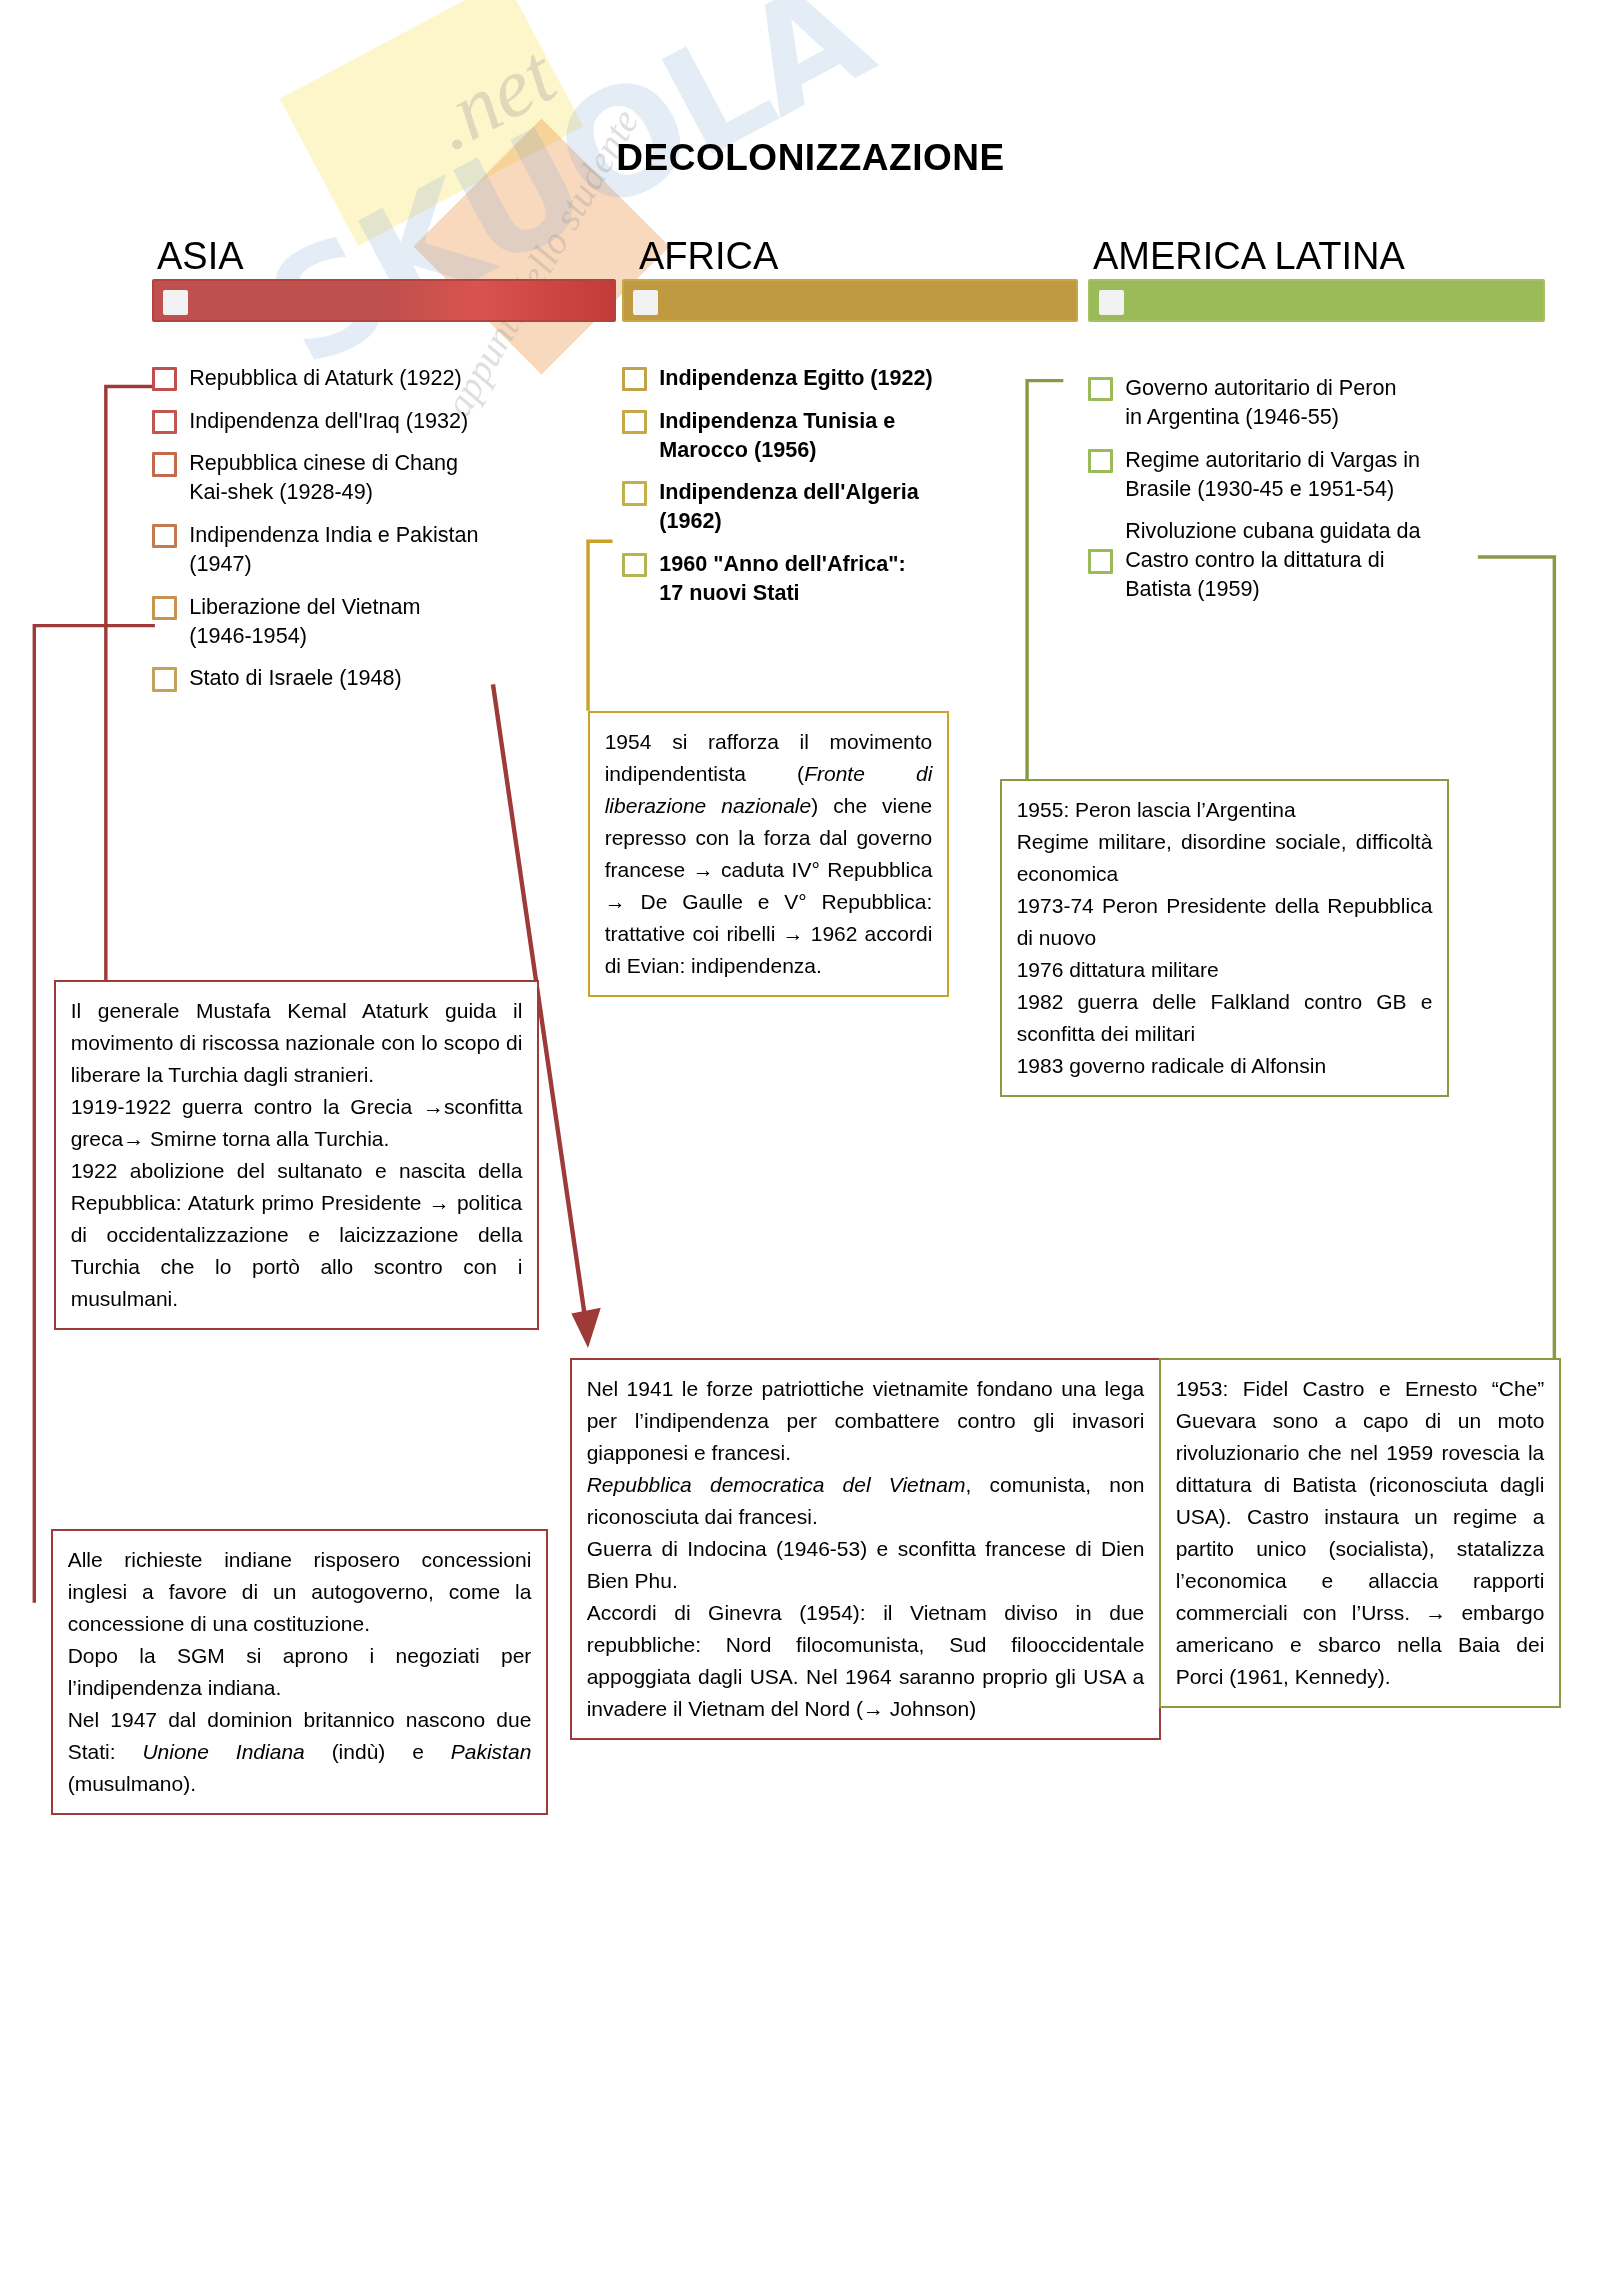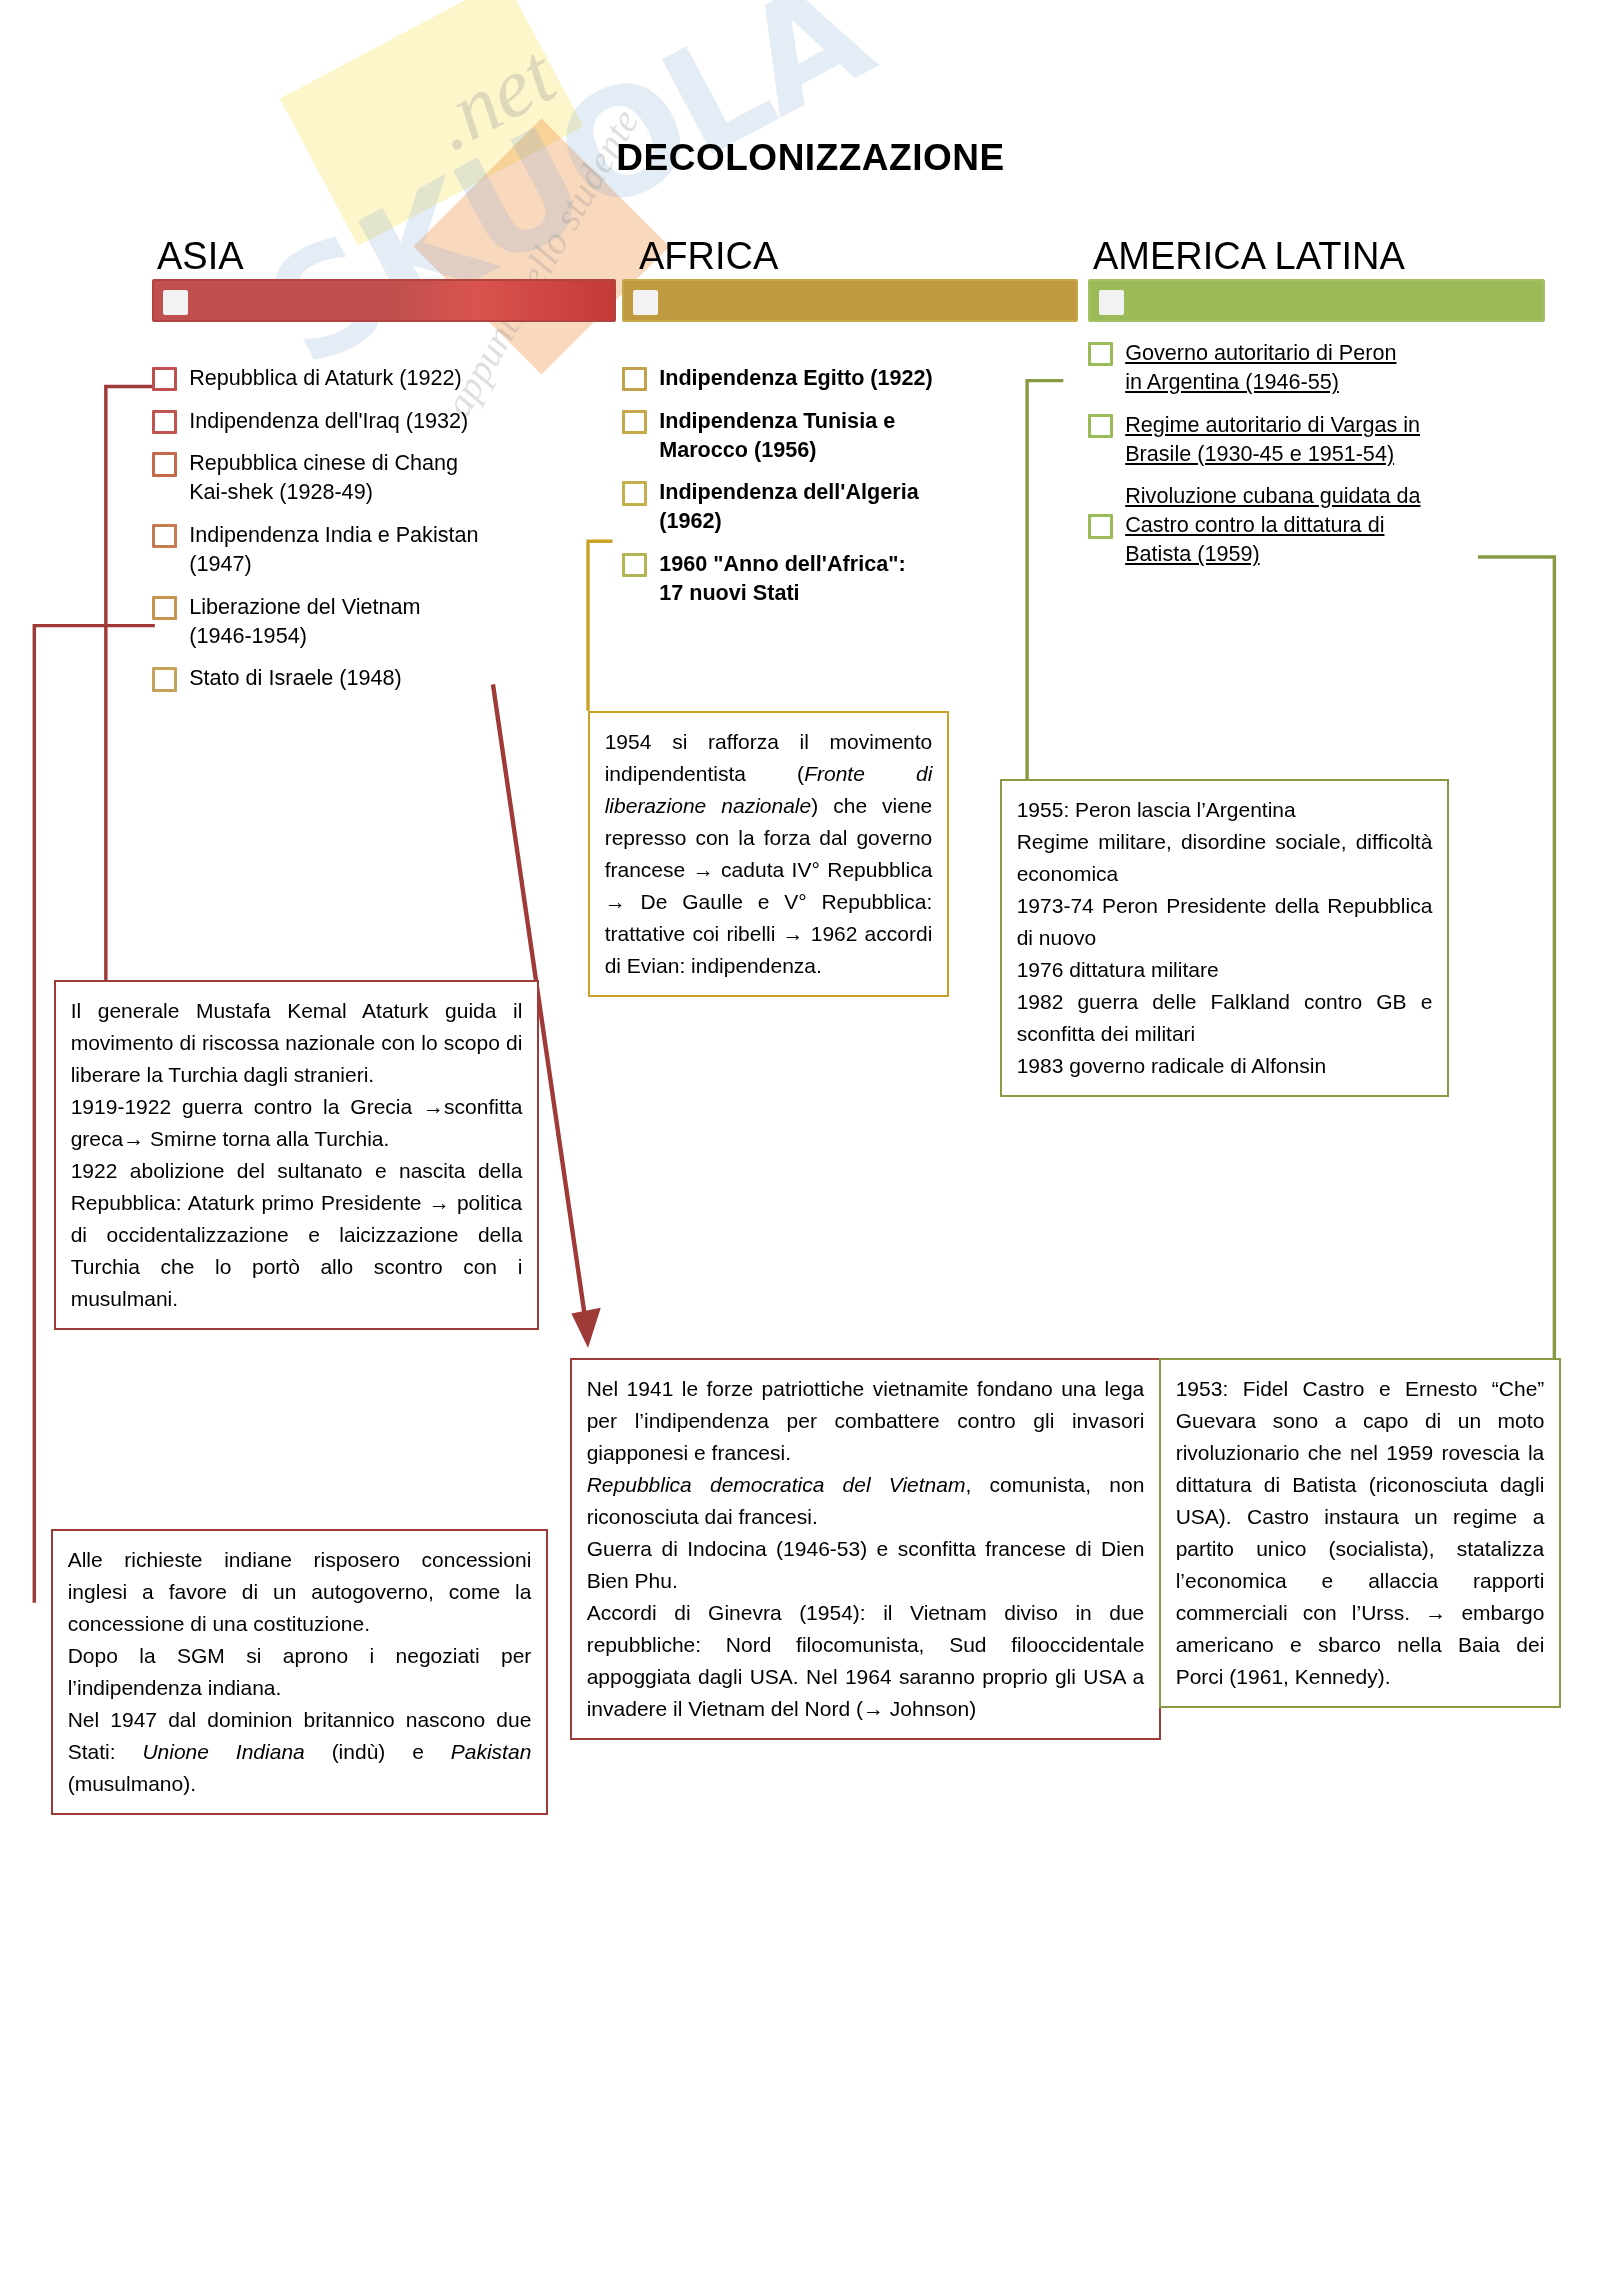--- a/index.html
+++ b/index.html
@@ -234,21 +234,21 @@
       <span class="bullet-text">1960 "Anno dell'Africa":
 17 nuovi Stati</span>
     </div>
   </div>
 
   <div class="col-head" style="left:1093px; top:235px;">AMERICA LATINA</div>
   <div class="col-bar" style="left:1088px; top:279px; width:457px; background:#9bbb59; border:2px solid #a3c162;">
     <div class="bar-chip"></div>
   </div>
 
-  <div class="bullet-list" style="left:1088px; top:338px; width:461px;text-decoration:underline;">
+  <div class="bullet-list" style="left:1088px; top:373px; width:461px;">
     <div class="bullet-item">
       <span class="bullet-box" style="border-color:#9bbb59;"></span>
       <span class="bullet-text">Governo autoritario di Peron
 in Argentina (1946-55)</span>
     </div>
     <div class="bullet-item">
       <span class="bullet-box" style="border-color:#9bbb59;"></span>
       <span class="bullet-text">Regime autoritario di Vargas in
 Brasile (1930-45 e 1951-54)</span>
     </div>

